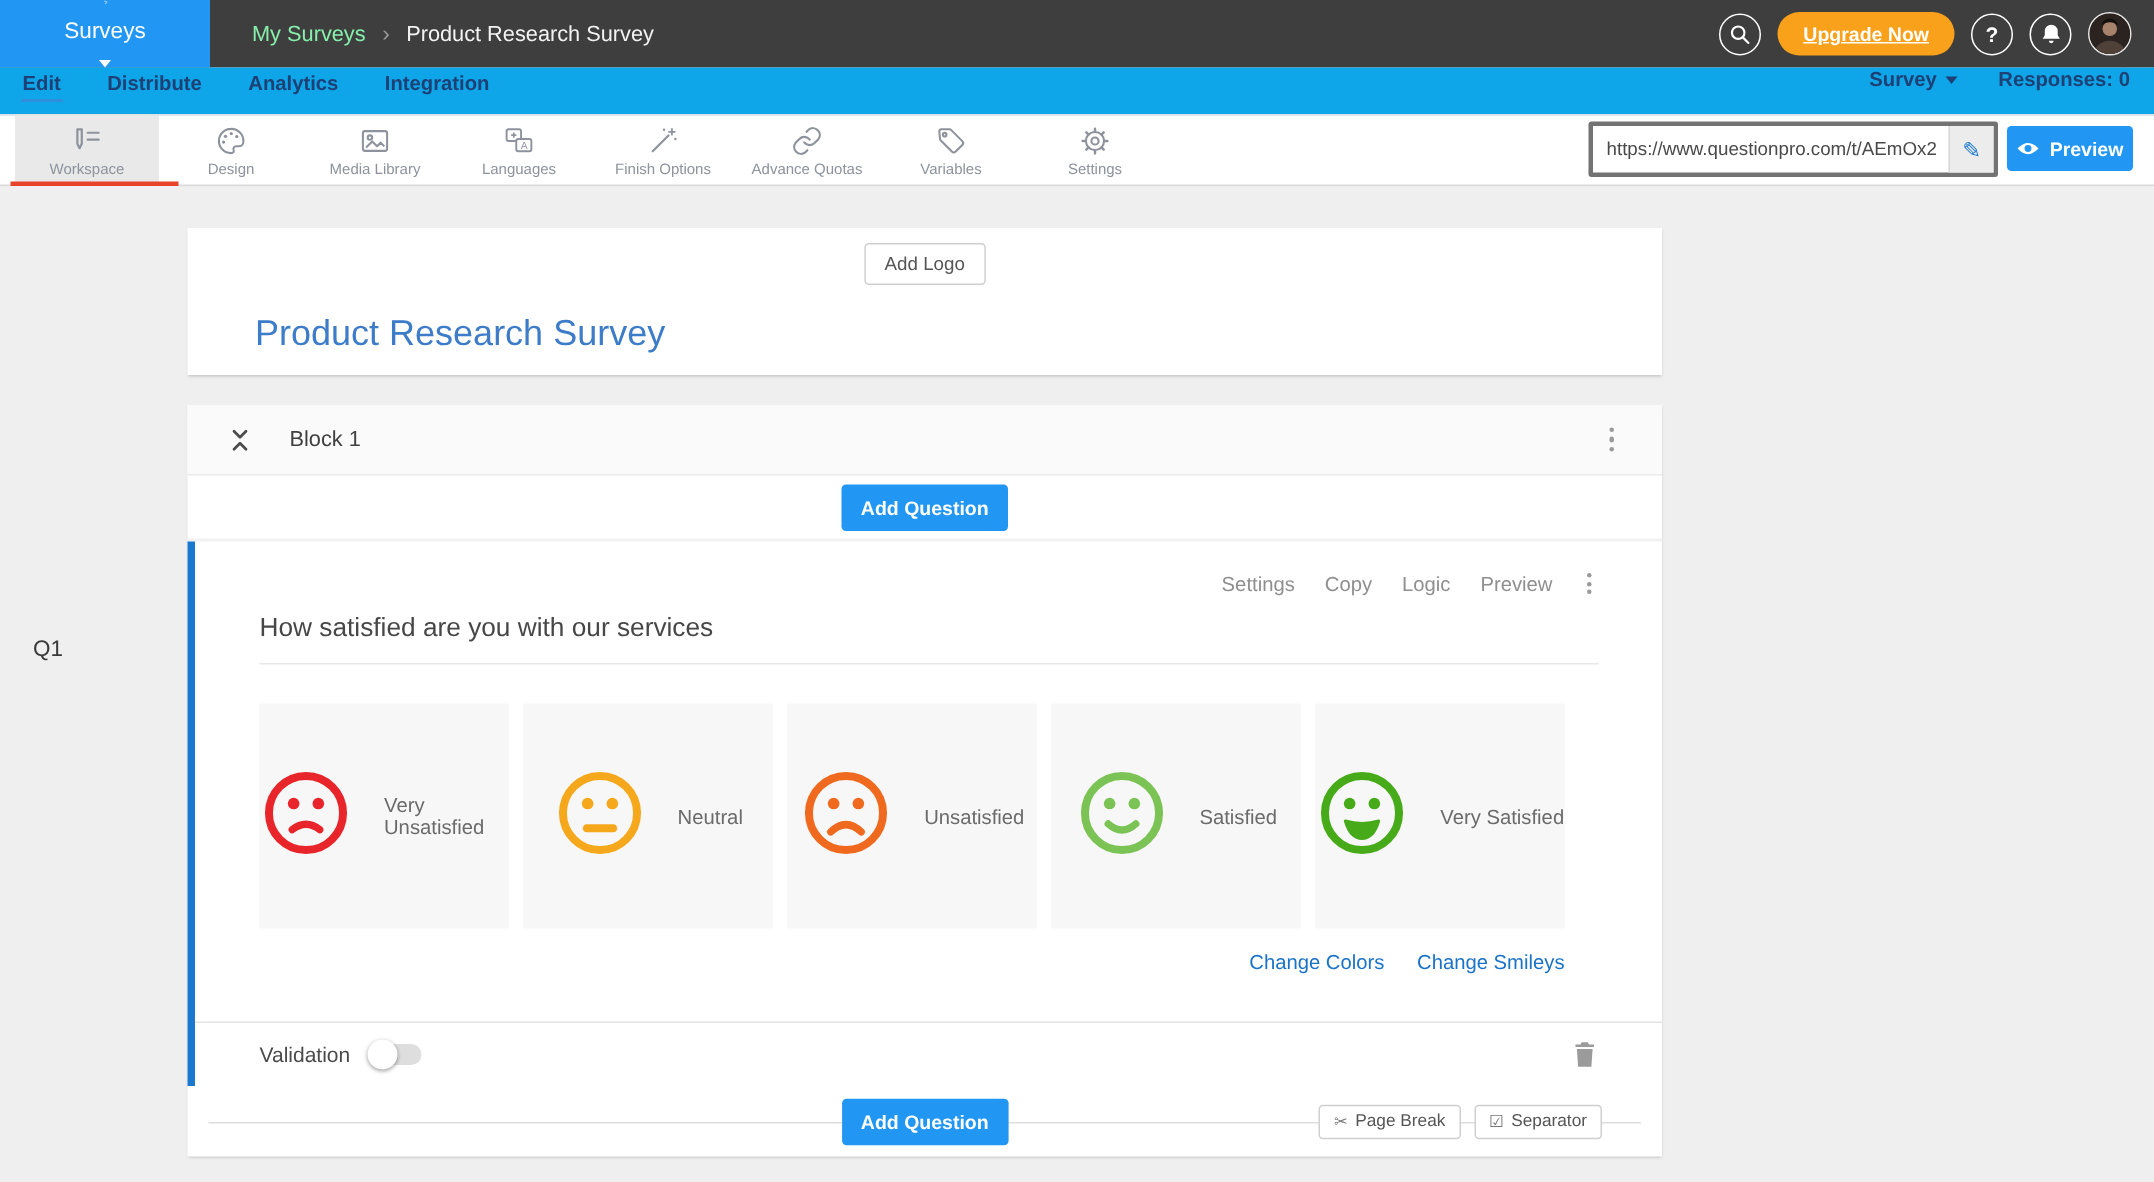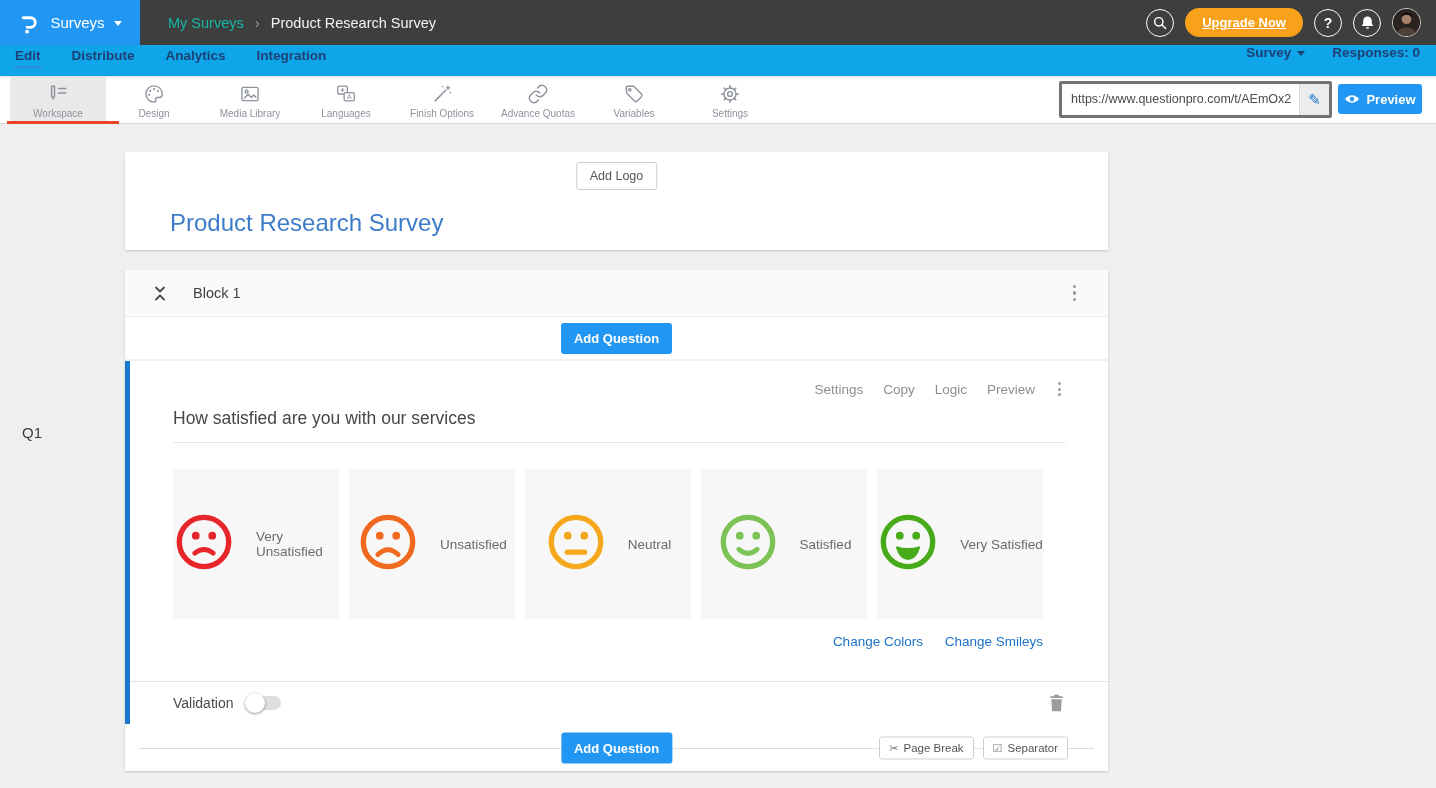--- a/index.html
+++ b/index.html
@@ -6,25 +6,25 @@
   html,body { width:1436px; height:788px; }
   body {
     font-family:"Liberation Sans", sans-serif;
     background:#efefef;
     position:relative;
     overflow:hidden;
     -webkit-font-smoothing:antialiased;
   }
   
   .topbar { position:absolute; top:0; left:0; width:100%; height:45px; background:#3e3e3e; display:flex; align-items:center; }
-  .logo-block { width:140px; height:45px; background:#2196f3; display:flex; align-items:center; justify-content:center; gap:9px; cursor:pointer; }
+  .logo-block { width:140px; height:45px; background:#2196f3; display:flex; align-items:center; justify-content:center; gap:9px; cursor:pointer;flex-direction:column; }
   .app-menu-label { color:#fff; font-size:15px; }
   .caret-down { width:0; height:0; border-left:4.5px solid transparent; border-right:4.5px solid transparent; border-top:5px solid #fff; margin-top:2px; }
   .breadcrumb { display:flex; align-items:center; gap:11px; margin-left:28px; font-size:14.5px; }
-  .crumb-parent { color:#14b8a6; cursor:pointer; }
+  .crumb-parent { color:#86efac; cursor:pointer; }
   .crumb-sep { color:#9a9a9a; font-size:15px; }
   .crumb-current { color:#f2f2f2; }
   .topbar-right { margin-left:auto; display:flex; align-items:center; gap:11px; padding-right:15px; }
   .circle-btn { width:28px; height:28px; border-radius:50%; border:1.6px solid #fff; display:flex; align-items:center; justify-content:center; cursor:pointer; color:#fff; font-size:14px; font-weight:bold; }
   .upgrade-btn { height:29px; border-radius:15px; background:#f9a11b; color:#fff; font-size:13px; font-weight:bold; padding:0 17px; display:flex; align-items:center; cursor:pointer;text-decoration:underline; }
   .avatar { width:29px; height:29px; border-radius:50%; overflow:hidden; border:1.4px solid #e6e6e6; cursor:pointer; background:#241c18; }
   
   .navbar { position:absolute; top:45px; left:0; width:100%; height:32px; background:#0ea5e9; border-bottom:1px solid #e0e0e0; display:flex; align-items:flex-start; padding:0 16px 0 14px; }
   .nav-tab { font-size:13.5px; font-weight:bold; color:#1e4175; margin-right:29px; padding:3px 1px; cursor:pointer; }
   .nav-tab.active { border-bottom:2px solid #2f8fdd; }
@@ -290,40 +290,40 @@
               <svg width="62" height="62" viewBox="0 0 64 64">
                 <circle cx="32" cy="32" r="25.5" fill="none" stroke="currentColor" stroke-width="5.5"></circle>
                 <circle cx="23.5" cy="25.5" r="4" fill="currentColor"></circle>
                   <circle cx="40.5" cy="25.5" r="4" fill="currentColor"></circle>
                 <path d="M22.5 43.5 Q32 36 41.5 43.5" fill="none" stroke="currentColor" stroke-width="5" stroke-linecap="round"></path>
               </svg>
             </span>
             <span class="smiley-label">Very Unsatisfied</span>
           </div>
           <div class="smiley-card">
+            <span style="color: rgb(246, 168, 28);">
+              <svg width="62" height="62" viewBox="0 0 64 64">
+                <circle cx="32" cy="32" r="25.5" fill="none" stroke="currentColor" stroke-width="5.5"></circle>
+                <circle cx="23.5" cy="25.5" r="4" fill="currentColor"></circle>
+                  <circle cx="40.5" cy="25.5" r="4" fill="currentColor"></circle>
+                <path d="M23 42.5 H41" fill="none" stroke="currentColor" stroke-width="5.5" stroke-linecap="round"></path>
+              </svg>
+            </span>
+            <span class="smiley-label">Neutral</span>
+          </div>
+          <div class="smiley-card">
             <span style="color: rgb(239, 106, 30);">
               <svg width="62" height="62" viewBox="0 0 64 64">
                 <circle cx="32" cy="32" r="25.5" fill="none" stroke="currentColor" stroke-width="5.5"></circle>
                 <circle cx="23.5" cy="25.5" r="4" fill="currentColor"></circle>
                   <circle cx="40.5" cy="25.5" r="4" fill="currentColor"></circle>
                 <path d="M21.5 45 Q32 35 42.5 45" fill="none" stroke="currentColor" stroke-width="5" stroke-linecap="round"></path>
               </svg>
             </span>
             <span class="smiley-label">Unsatisfied</span>
-          </div>
-          <div class="smiley-card">
-            <span style="color: rgb(246, 168, 28);">
-              <svg width="62" height="62" viewBox="0 0 64 64">
-                <circle cx="32" cy="32" r="25.5" fill="none" stroke="currentColor" stroke-width="5.5"></circle>
-                <circle cx="23.5" cy="25.5" r="4" fill="currentColor"></circle>
-                  <circle cx="40.5" cy="25.5" r="4" fill="currentColor"></circle>
-                <path d="M23 42.5 H41" fill="none" stroke="currentColor" stroke-width="5.5" stroke-linecap="round"></path>
-              </svg>
-            </span>
-            <span class="smiley-label">Neutral</span>
           </div>
           <div class="smiley-card">
             <span style="color: rgb(124, 195, 85);">
               <svg width="62" height="62" viewBox="0 0 64 64">
                 <circle cx="32" cy="32" r="25.5" fill="none" stroke="currentColor" stroke-width="5.5"></circle>
                 <circle cx="23.5" cy="25.5" r="4" fill="currentColor"></circle>
                   <circle cx="40.5" cy="25.5" r="4" fill="currentColor"></circle>
                 <path d="M22.5 39.5 Q32 48 41.5 39.5" fill="none" stroke="currentColor" stroke-width="5" stroke-linecap="round"></path>
               </svg>
             </span>

